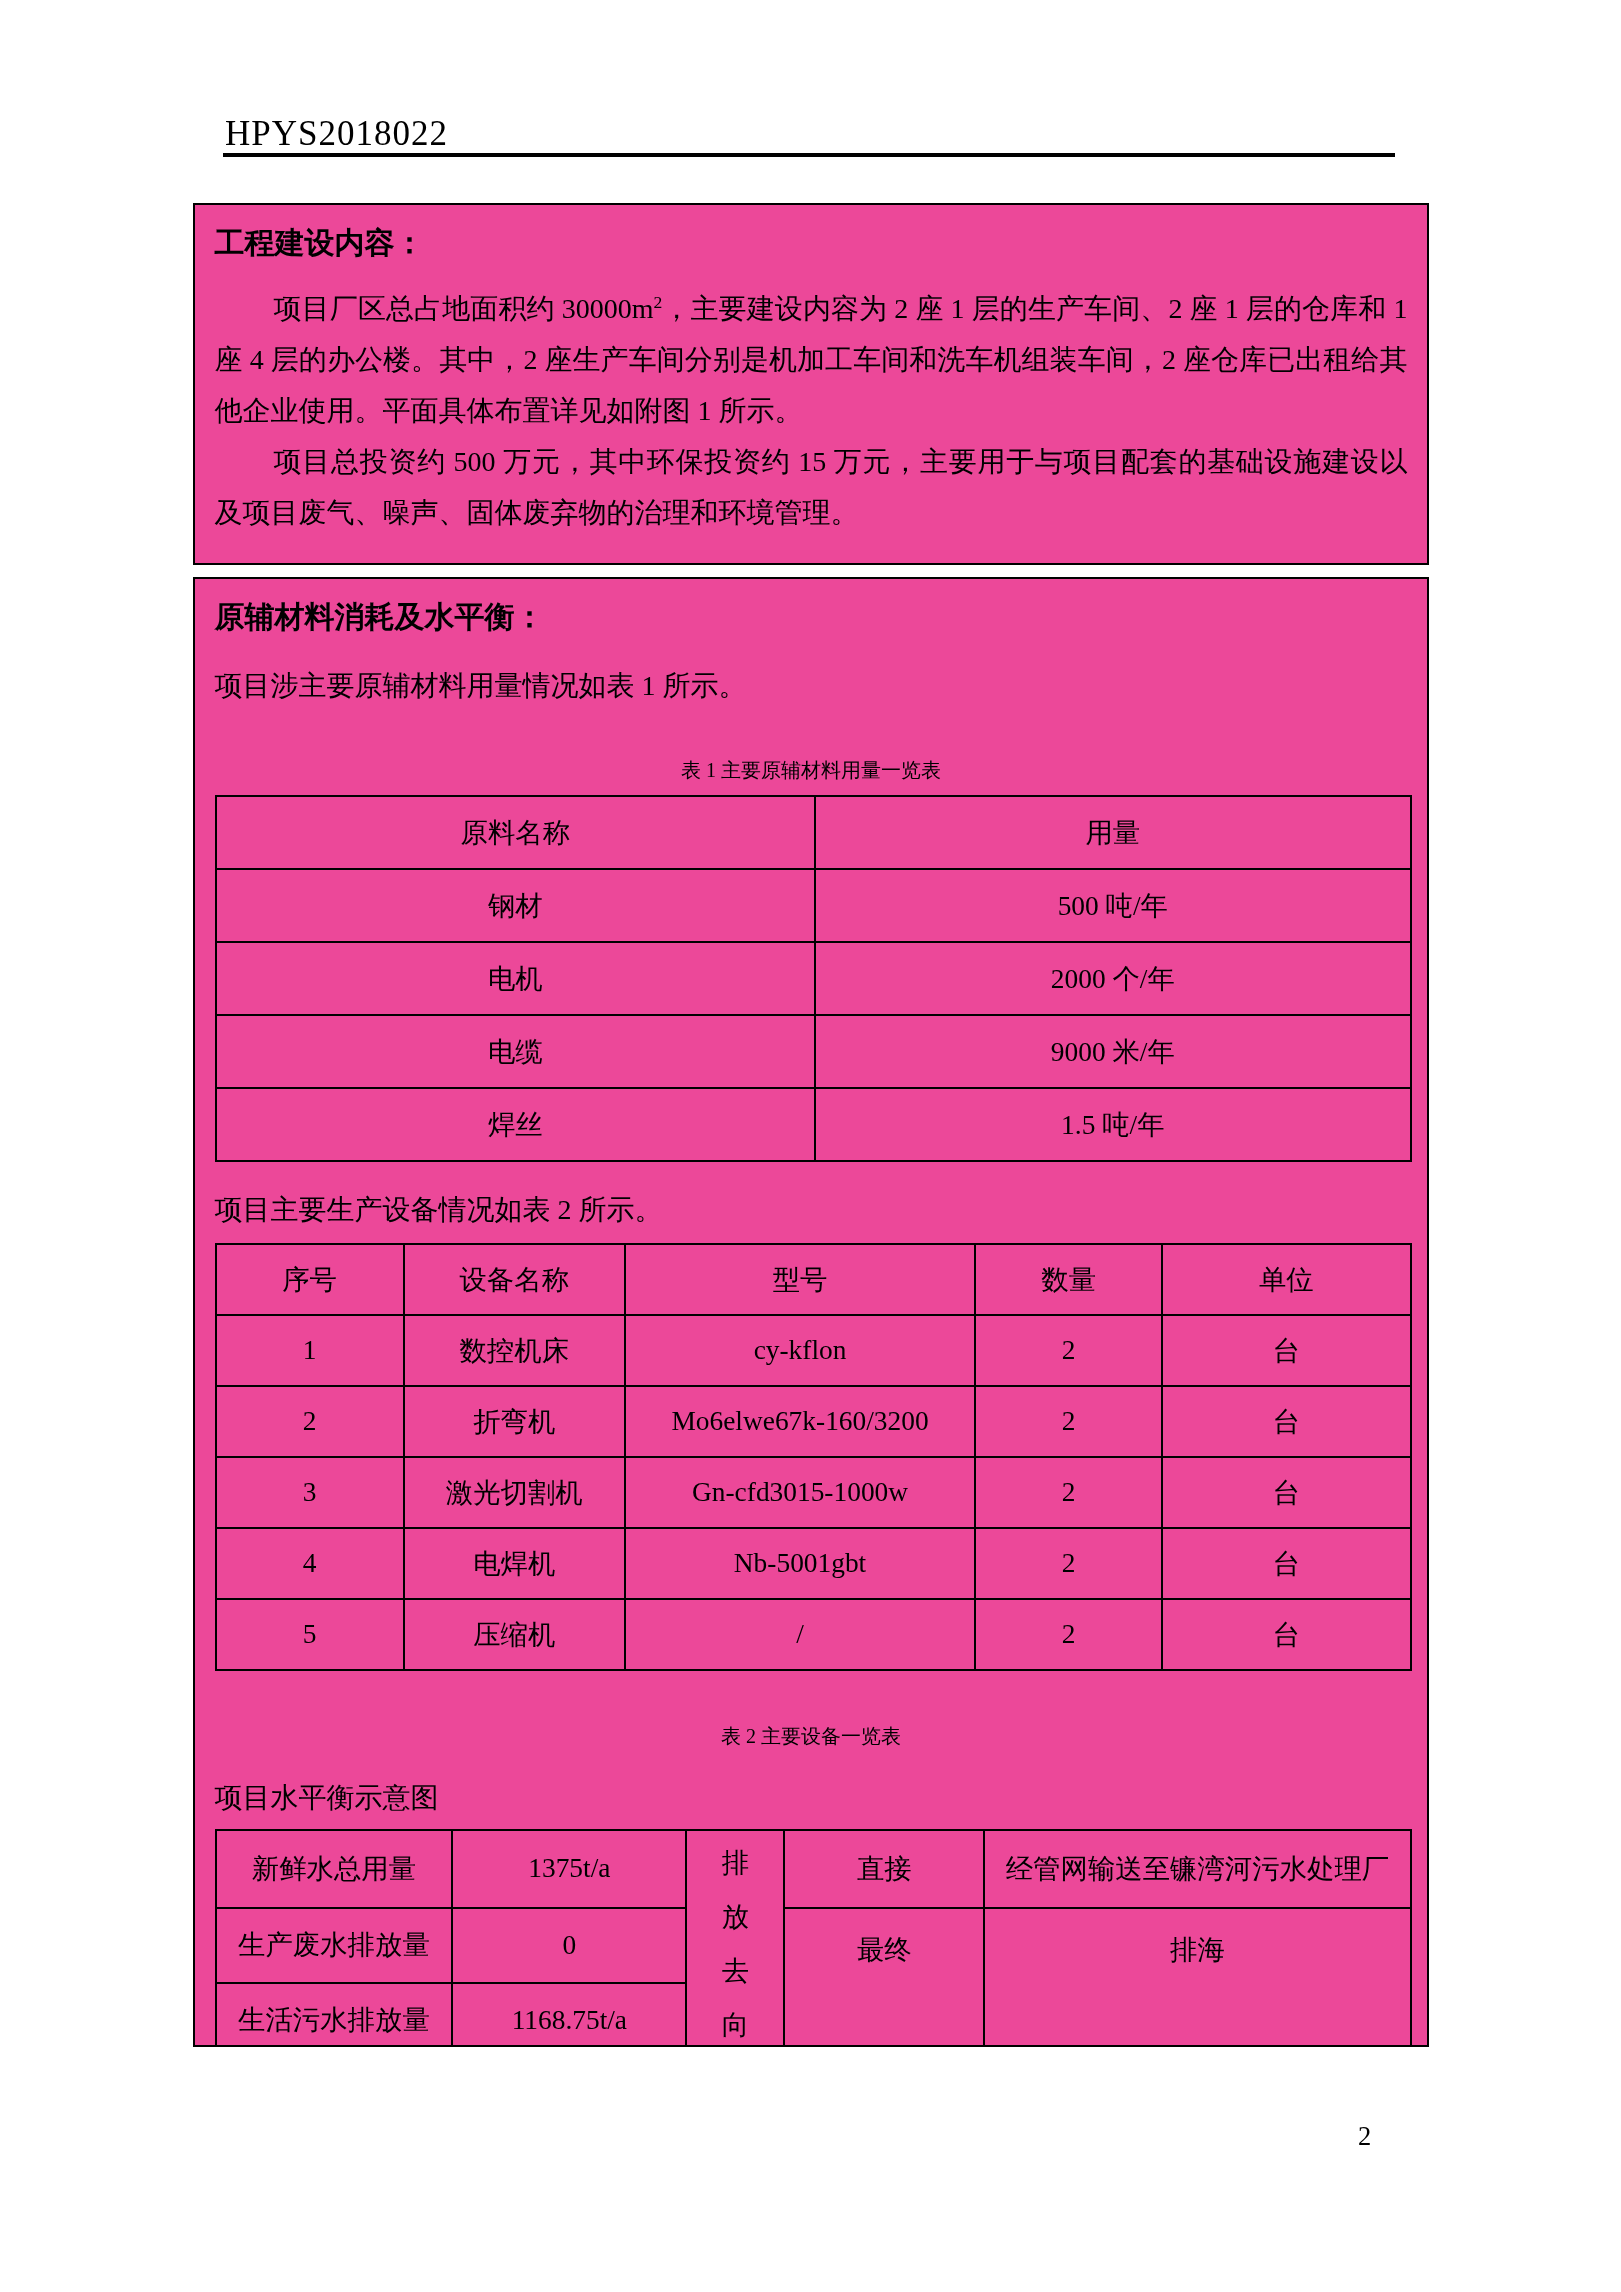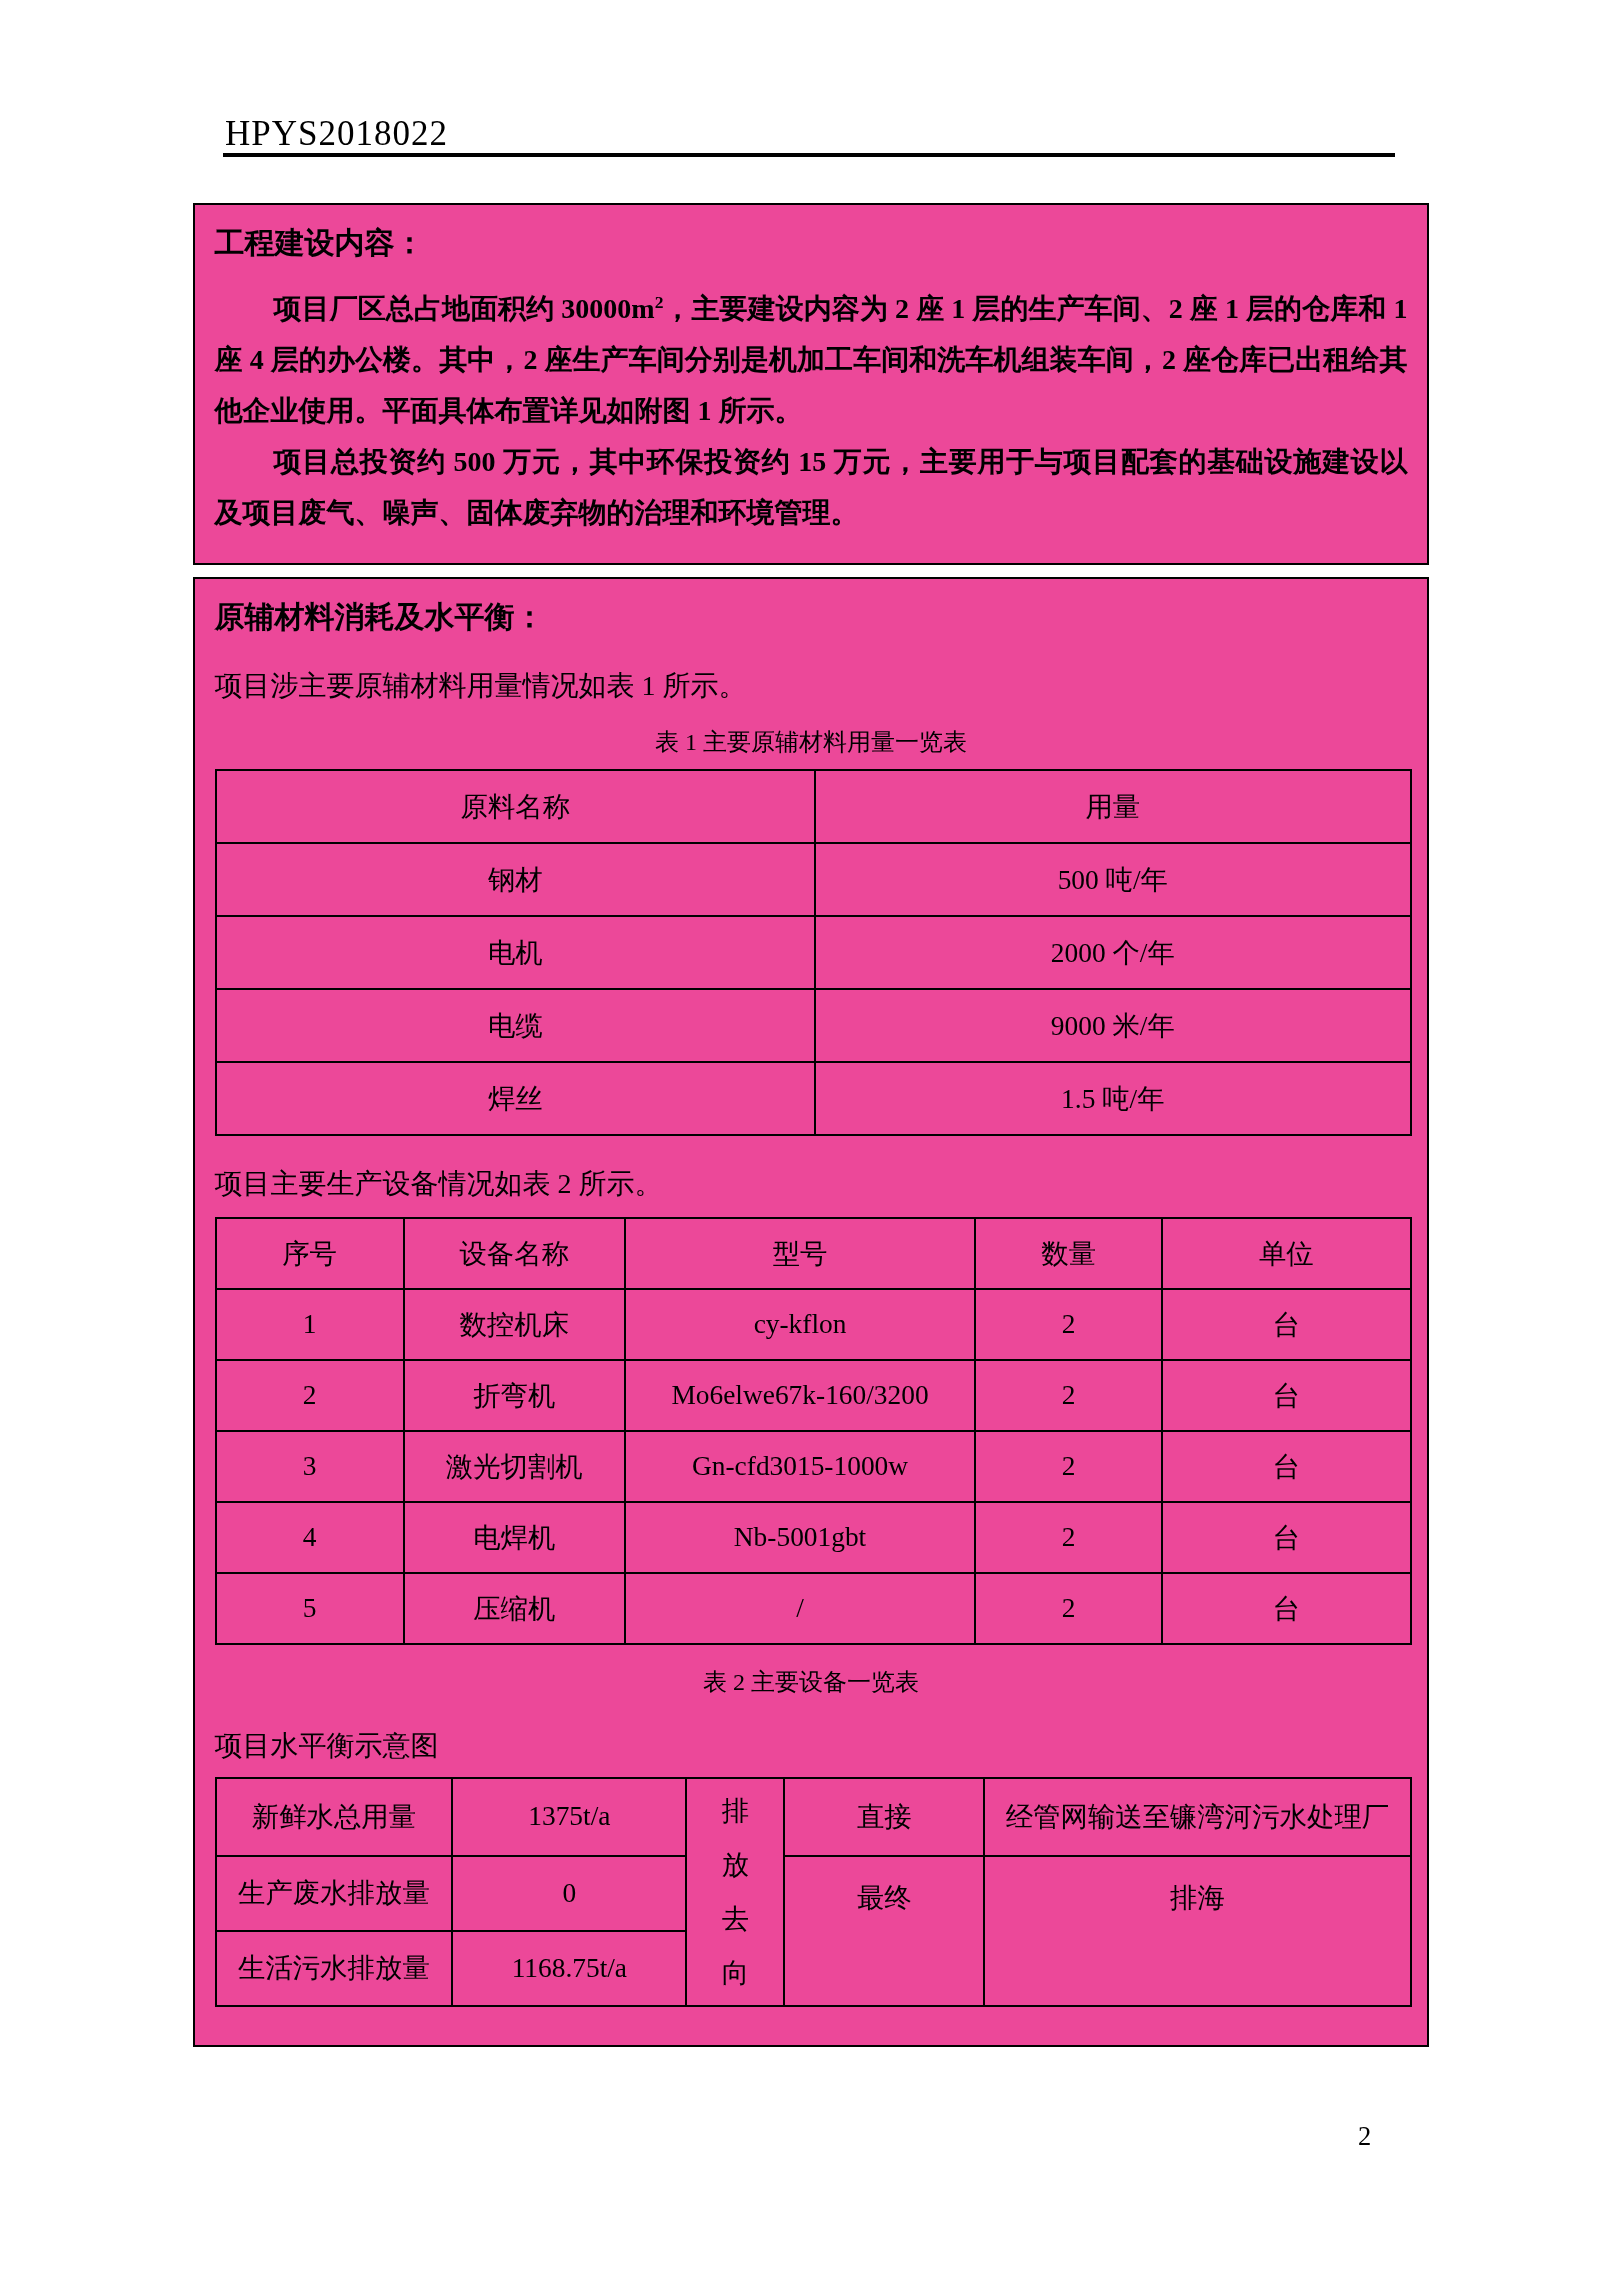--- a/index.html
+++ b/index.html
@@ -46,31 +46,30 @@
     font-size: 30px;
     font-weight: bold;
     margin: 17.6px 0 0 0;
   }
   .para {
     font-size: 28px;
     line-height: 51px;
     text-align: justify;
     margin: 0;
     text-indent: 59px;
-    font-weight: bold;
   }
   .para.first { margin-top: 19.6px; }
   .plain-line {
     font-size: 28px;
     margin: 29px 0 0 0;
   }
   .caption {
-    font-size: 24px;
+    font-size: 20px;
     text-align: center;
-    margin: 21px 0 0 0;
+    margin: 52px 0 0 0;
   }
   sup.sq {
     font-size: 17.6px;
     vertical-align: super;
     line-height: 0;
   }
   table {
     border-collapse: collapse;
     width: 1197px;
     font-size: 27.4px;

